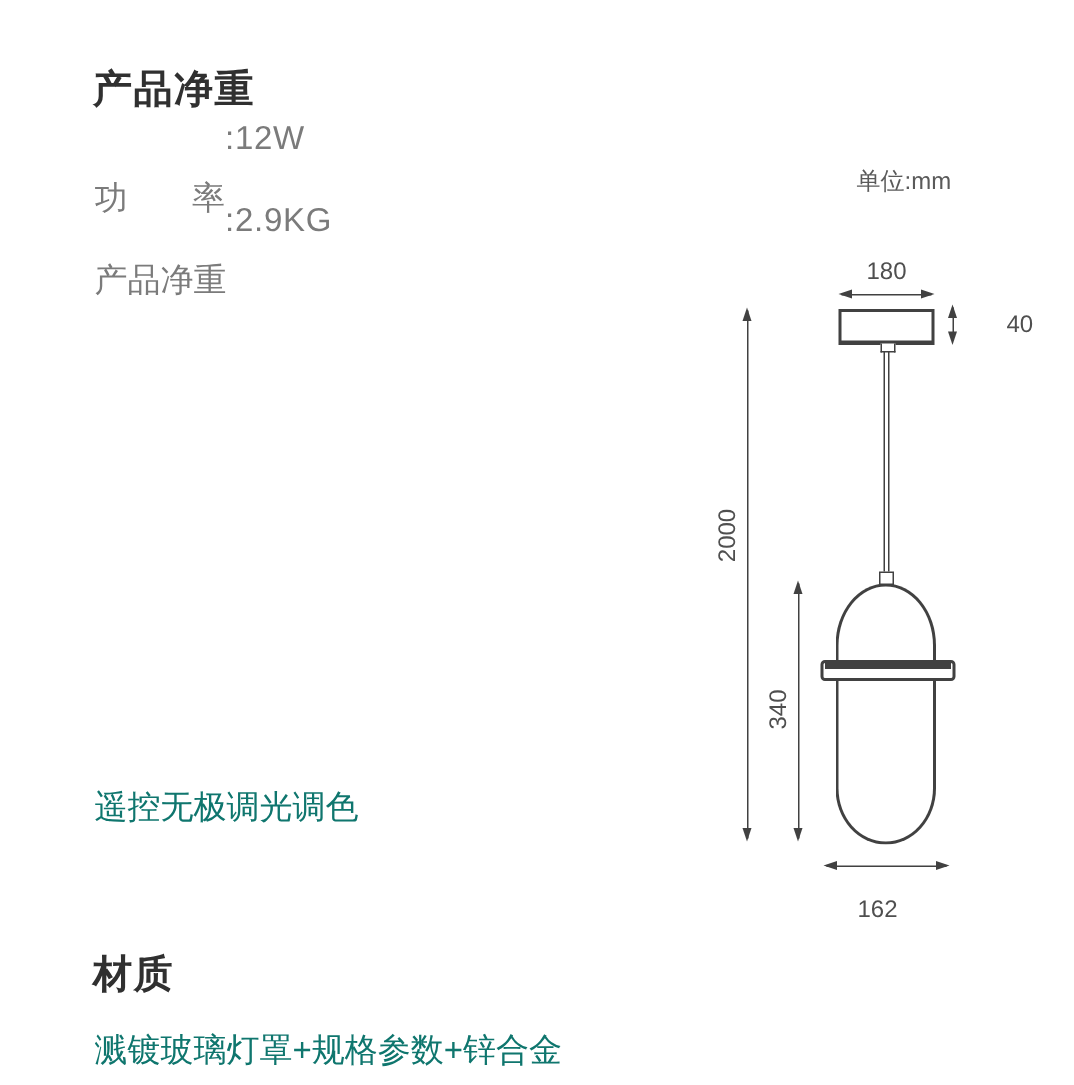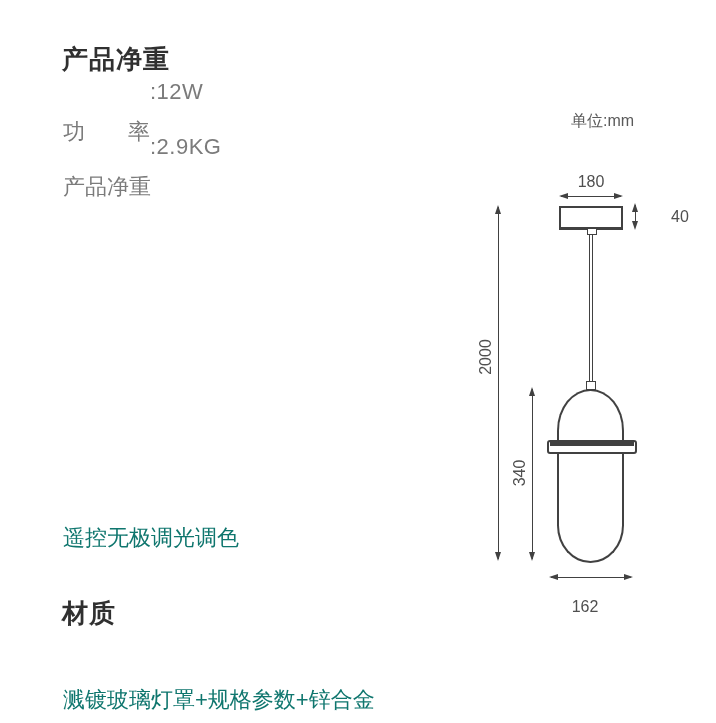--- a/index.html
+++ b/index.html
@@ -88,21 +88,21 @@
     <div class="spec-row">
       <span class="spec-label">功 率</span><span class="spec-value">:12W</span>
     </div>
     <div class="spec-row">
       <span class="spec-label">产品净重</span><span class="spec-value">:2.9KG</span>
     </div>
   </div>
 
   <p class="para" style="top:501px;">遥控无极调光调色</p>
 
-  <h2 class="sec-title" style="top:576px;">材质</h2>
+  <h2 class="sec-title" style="top:612px;">材质</h2>
   <p class="para" style="top:663px;">溅镀玻璃灯罩+规格参数+锌合金</p>
 
   <div>
 
     <div class="unit-label">单位:mm</div>
 
     <div class="canopy"></div>
     <div class="canopy-nub"></div>
     <div class="cable"></div>
     <div class="shade-nub"></div>

